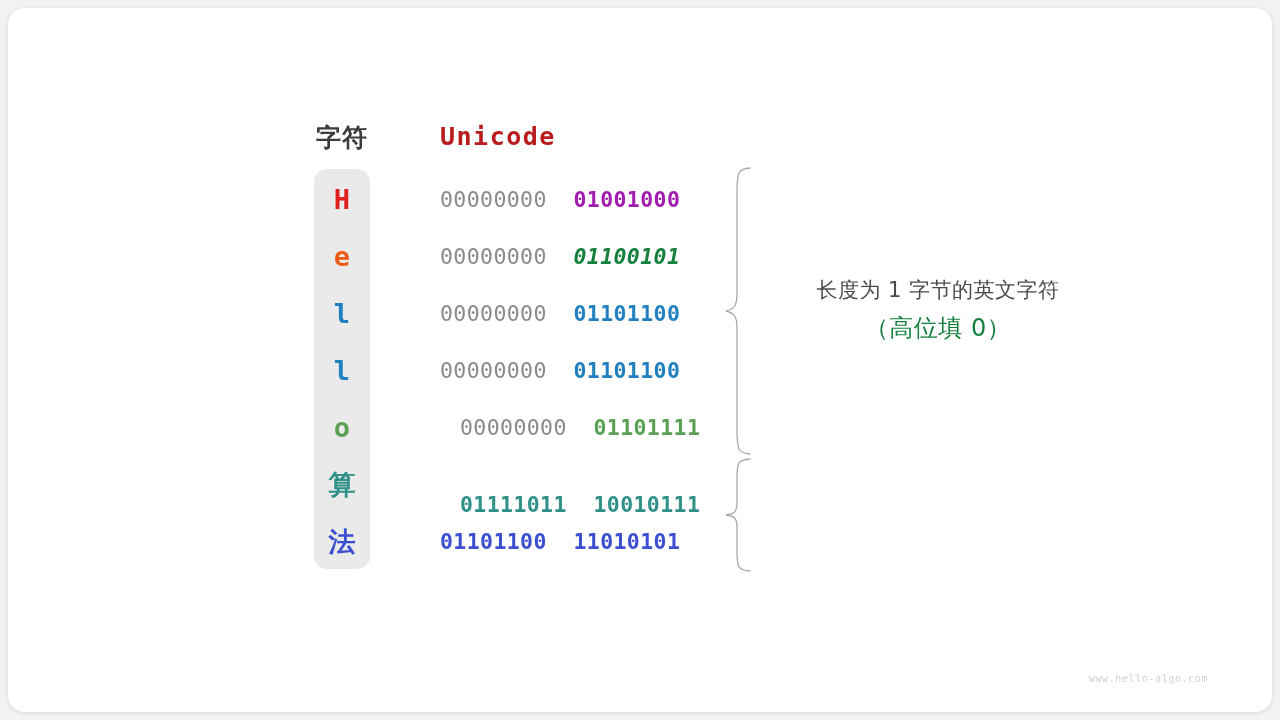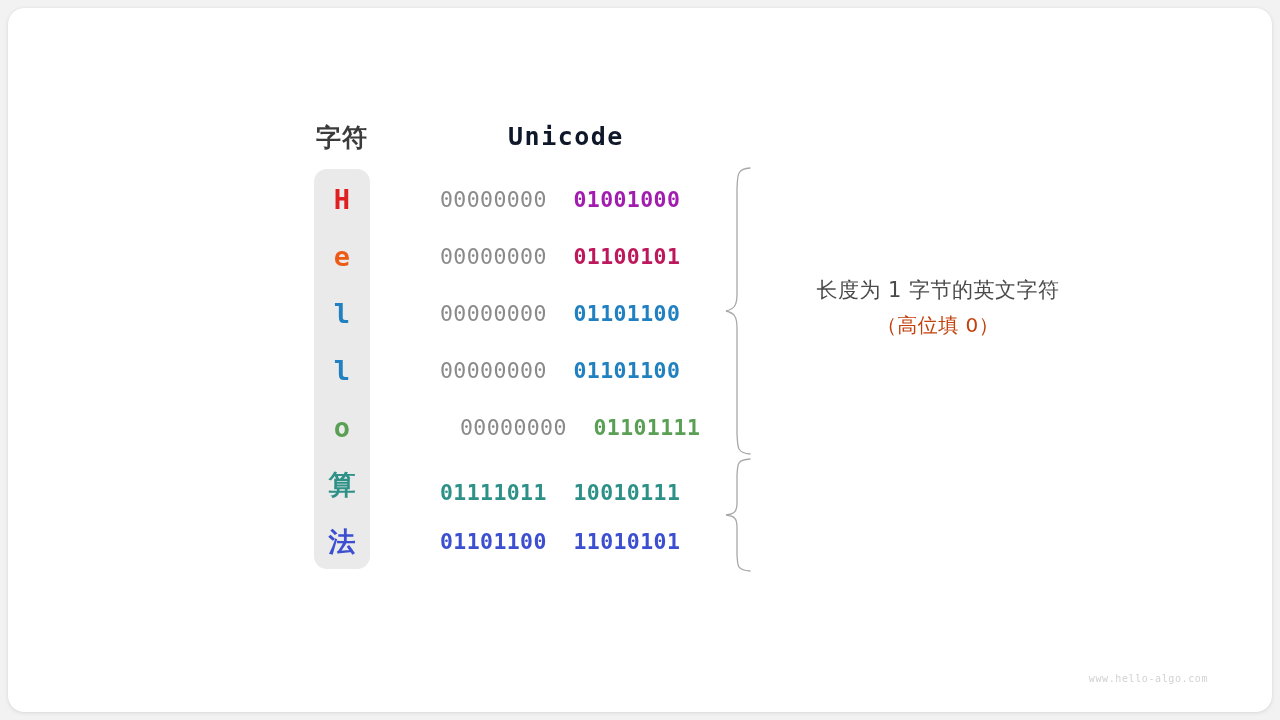--- a/index.html
+++ b/index.html
@@ -42,25 +42,25 @@
     font-size: 25px;
     font-weight: bold;
     color: #3b3b3b;
     letter-spacing: 1px;
   }
   .hdr-unicode {
     position: absolute;
     left: 432px;
     top: 114px;
     width: 252px;
-    text-align: center;
+    text-align: left;
     font-family: "DejaVu Sans Mono", monospace;
     font-size: 25px;
     font-weight: bold;
-    color: #0f172a;
+    color: #b91c1c;
     letter-spacing: 1.5px;
   }
 
   
   #char-col {
     position: absolute;
     left: 306px;
     top: 161px;
     width: 56px;
     height: 400px;
@@ -109,22 +109,22 @@
     text-align: center;
     font-family: "DejaVu Sans", sans-serif;
   }
   .anno-main {
     font-size: 21px;
     color: #4a4a4a;
     white-space: pre;
     letter-spacing: 0.5px;
   }
   .anno-sub {
-    font-size: 20px;
-    color: #c2410c;
+    font-size: 24px;
+    color: #15803d;
     white-space: pre;
     letter-spacing: 0.5px;
     margin-top: 8px;
   }
 
   
   #watermark {
     position: absolute;
     right: 64px;
     bottom: 28px;
@@ -149,25 +149,25 @@
         <div class="char-cell" style="top: 163px; color: rgb(224, 32, 32);">H</div>
         <div class="char-cell" style="top: 220px; color: rgb(236, 90, 19);">e</div>
         <div class="char-cell" style="top: 277px; color: rgb(32, 128, 192);">l</div>
         <div class="char-cell" style="top: 334px; color: rgb(32, 128, 192);">l</div>
         <div class="char-cell" style="top: 391px; color: rgb(90, 160, 84);">o</div>
         <div class="char-cell cjk" style="top: 448px; color: rgb(46, 145, 135);">算</div>
         <div class="char-cell cjk" style="top: 505px; color: rgb(59, 79, 208);">法</div>
       </div>
     <div id="bin-rows">
         <div class="bin-row" style="top: 163px;"><span class="bin-hi">00000000</span><span>&nbsp;&nbsp;</span><span class="bin-lo" style="color: #a21caf;">01001000</span></div>
-        <div class="bin-row" style="top: 220px;"><span class="bin-hi">00000000</span><span>&nbsp;&nbsp;</span><span class="bin-lo" style="color: #be185d;">01100101</span></div>
+        <div class="bin-row" style="top: 220px;"><span class="bin-hi">00000000</span><span>&nbsp;&nbsp;</span><span class="bin-lo" style="color: #15803d; font-style: italic;">01100101</span></div>
         <div class="bin-row" style="top: 277px;"><span class="bin-hi">00000000</span><span>&nbsp;&nbsp;</span><span class="bin-lo" style="color: rgb(32, 128, 192);">01101100</span></div>
         <div class="bin-row" style="top: 334px;"><span class="bin-hi">00000000</span><span>&nbsp;&nbsp;</span><span class="bin-lo" style="color: rgb(32, 128, 192);">01101100</span></div>
         <div class="bin-row" style="top: 391px; margin-left: 20px;"><span class="bin-hi">00000000</span><span>&nbsp;&nbsp;</span><span class="bin-lo" style="color: rgb(90, 160, 84);">01101111</span></div>
-        <div class="bin-row" style="top: 456px;"><span class="bin-hi strong" style="color: rgb(46, 145, 135);">01111011</span><span>&nbsp;&nbsp;</span><span class="bin-lo" style="color: rgb(46, 145, 135);">10010111</span></div>
+        <div class="bin-row" style="top: 468px; margin-left: 20px;"><span class="bin-hi strong" style="color: rgb(46, 145, 135);">01111011</span><span>&nbsp;&nbsp;</span><span class="bin-lo" style="color: rgb(46, 145, 135);">10010111</span></div>
         <div class="bin-row" style="top: 505px;"><span class="bin-hi strong" style="color: rgb(59, 79, 208);">01101100</span><span>&nbsp;&nbsp;</span><span class="bin-lo" style="color: rgb(59, 79, 208);">11010101</span></div>
       </div>
 
     <svg class="brace" style="left:716px; top:158px;" width="34" height="290" viewBox="0 0 34 290">
       <path d="M 26 2 C 12 3 14 10 13 22 L 13 128 C 13 140 10 143 2 145 C 10 147 13 150 13 162 L 13 268 C 14 280 12 287 26 288" fill="none" stroke="#a8a8a8" stroke-width="1.3" stroke-linecap="round"></path>
     </svg>
 
     <svg class="brace" style="left:716px; top:449px;" width="34" height="116" viewBox="0 0 34 116">
       <path d="M 26 2 C 12 3 14 8 13 18 L 13 46 C 13 55 10 57 2 58 C 10 59 13 61 13 70 L 13 98 C 14 108 12 113 26 114" fill="none" stroke="#a8a8a8" stroke-width="1.3" stroke-linecap="round"></path>
     </svg>

